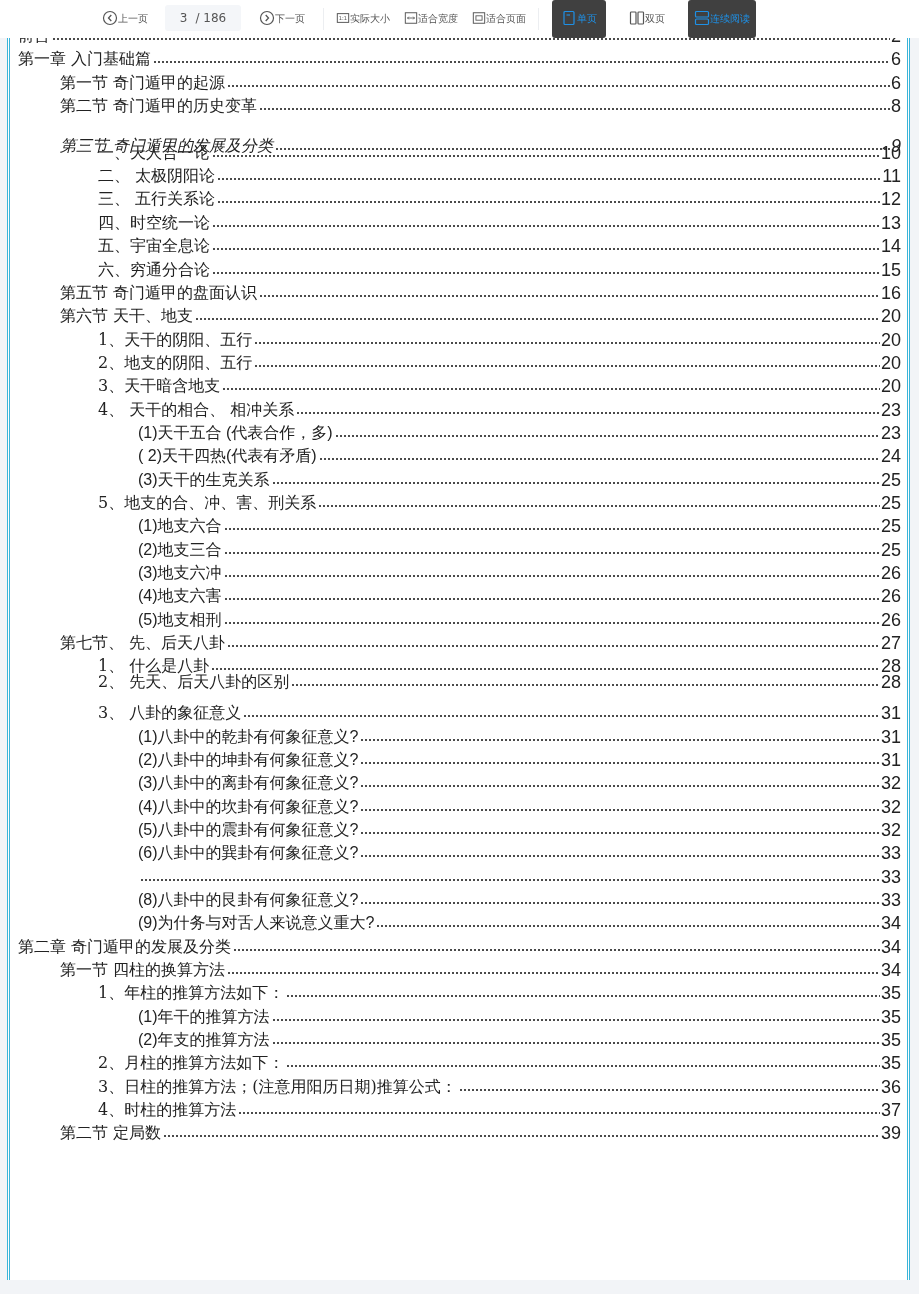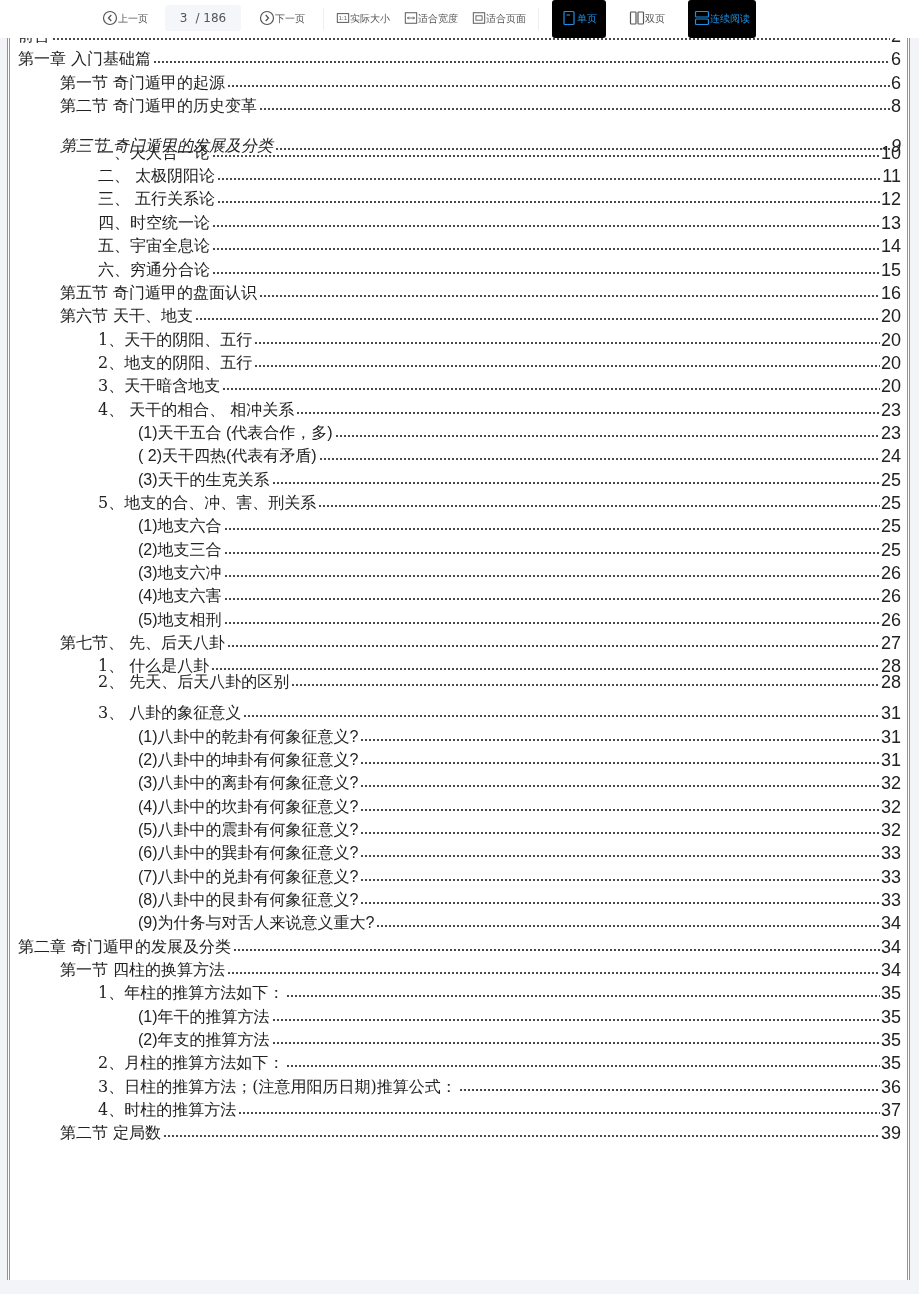--- a/index.html
+++ b/index.html
@@ -14,21 +14,21 @@
     background: #ffffff;
     display: flex; align-items: center;
     z-index: 5;
   }
   .tb-btn {
     position: absolute; top: 0; height: 38px;
     display: flex; flex-direction: row; align-items: center; justify-content: center;
     color: #555; font-size: 10px; cursor: pointer;
   }
   .tb-btn .ico { width: 16px; height: 16px; display:block; margin-bottom: 2px; }
-  .tb-btn.active { background: #000000; color: #1e90e6; border-radius: 3px; }
+  .tb-btn.active { background: #404040; color: #1e90e6; border-radius: 3px; }
   .tb-btn .lbl { line-height: 12px; white-space: nowrap; }
   .page-box {
     position: absolute; left: 165px; top: 5px; width: 76px; height: 26px;
     background: #f4f6f9; border-radius: 3px;
     display: flex; align-items: center; justify-content: center;
     font-size: 12px; color: #555;
   }
   .page-box .cur { margin-right: 8px; }
   .sep { position: absolute; top: 8px; width: 1px; height: 22px; background: #eceef1; }
 
@@ -309,21 +309,20 @@
           <span class="toc-title">(5)八卦中的震卦有何象征意义?</span>
           <span class="toc-dots"></span>
           <span class="toc-page">32</span>
         </div>
         <div class="toc-row" style="top: 804.25px; padding-left: 128px; font-family: &quot;Liberation Sans&quot;, &quot;DejaVu Sans&quot;, sans-serif;">
           <span class="toc-title">(6)八卦中的巽卦有何象征意义?</span>
           <span class="toc-dots"></span>
           <span class="toc-page">33</span>
         </div>
         <div class="toc-row" style="top: 827.6px; padding-left: 128px; font-family: &quot;Liberation Sans&quot;, &quot;DejaVu Sans&quot;, sans-serif;">
-          <span class="toc-title">(7)八卦中的兑卦有何象征意义?</span>
           <span class="toc-dots"></span>
           <span class="toc-page">33</span>
         </div>
         <div class="toc-row" style="top: 850.95px; padding-left: 128px; font-family: &quot;Liberation Sans&quot;, &quot;DejaVu Sans&quot;, sans-serif;">
           <span class="toc-title">(8)八卦中的艮卦有何象征意义?</span>
           <span class="toc-dots"></span>
           <span class="toc-page">33</span>
         </div>
         <div class="toc-row" style="top: 874.3px; padding-left: 128px; font-family: &quot;Liberation Sans&quot;, &quot;DejaVu Sans&quot;, sans-serif;">
           <span class="toc-title">(9)为什务与对舌人来说意义重大?</span>

